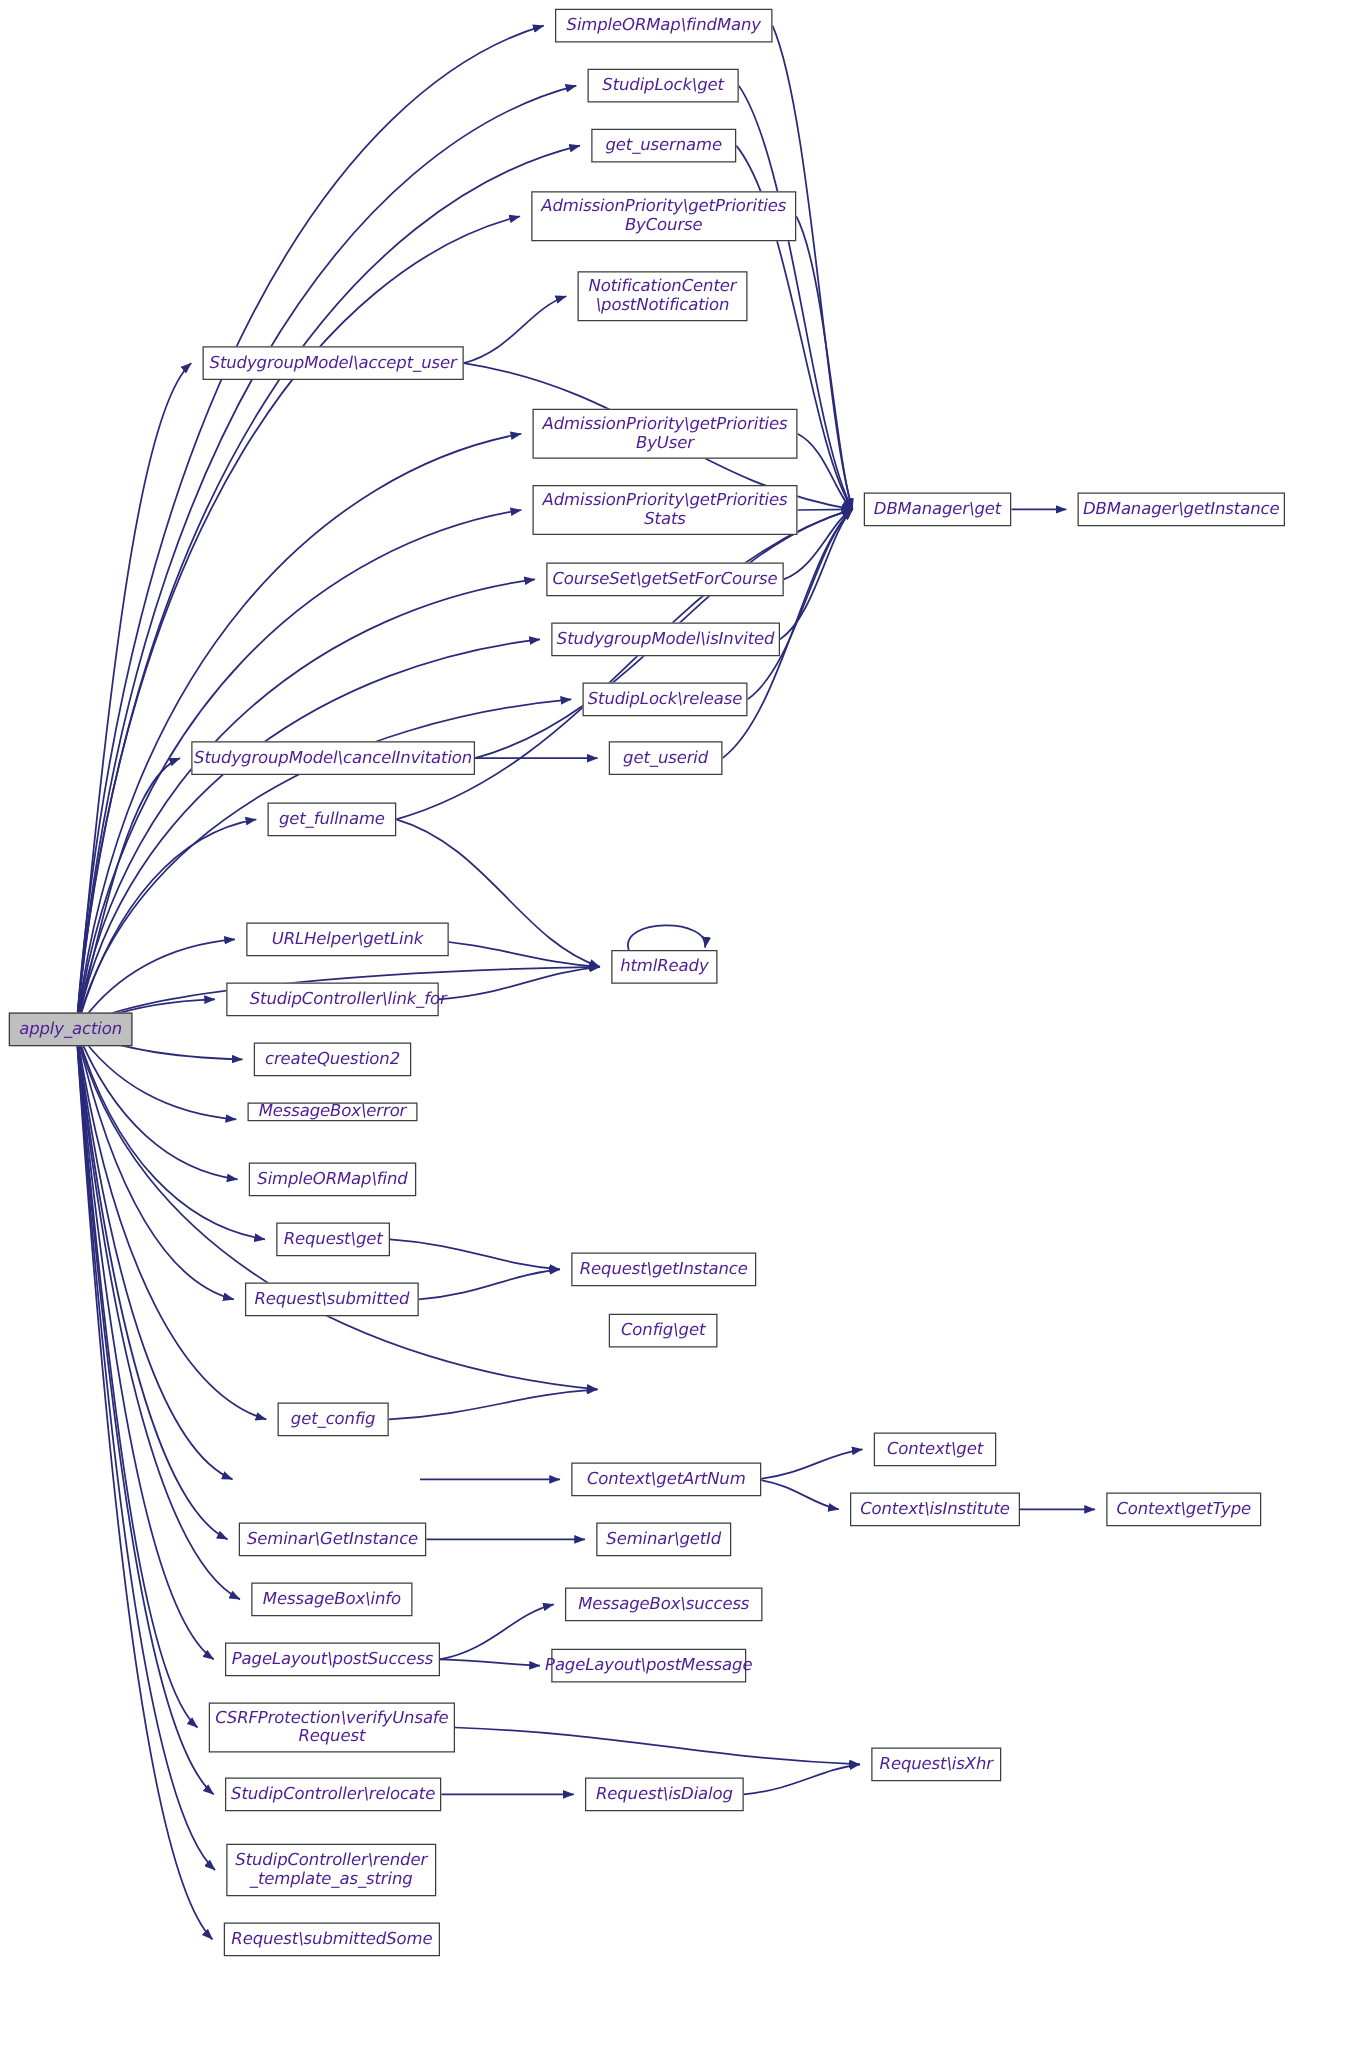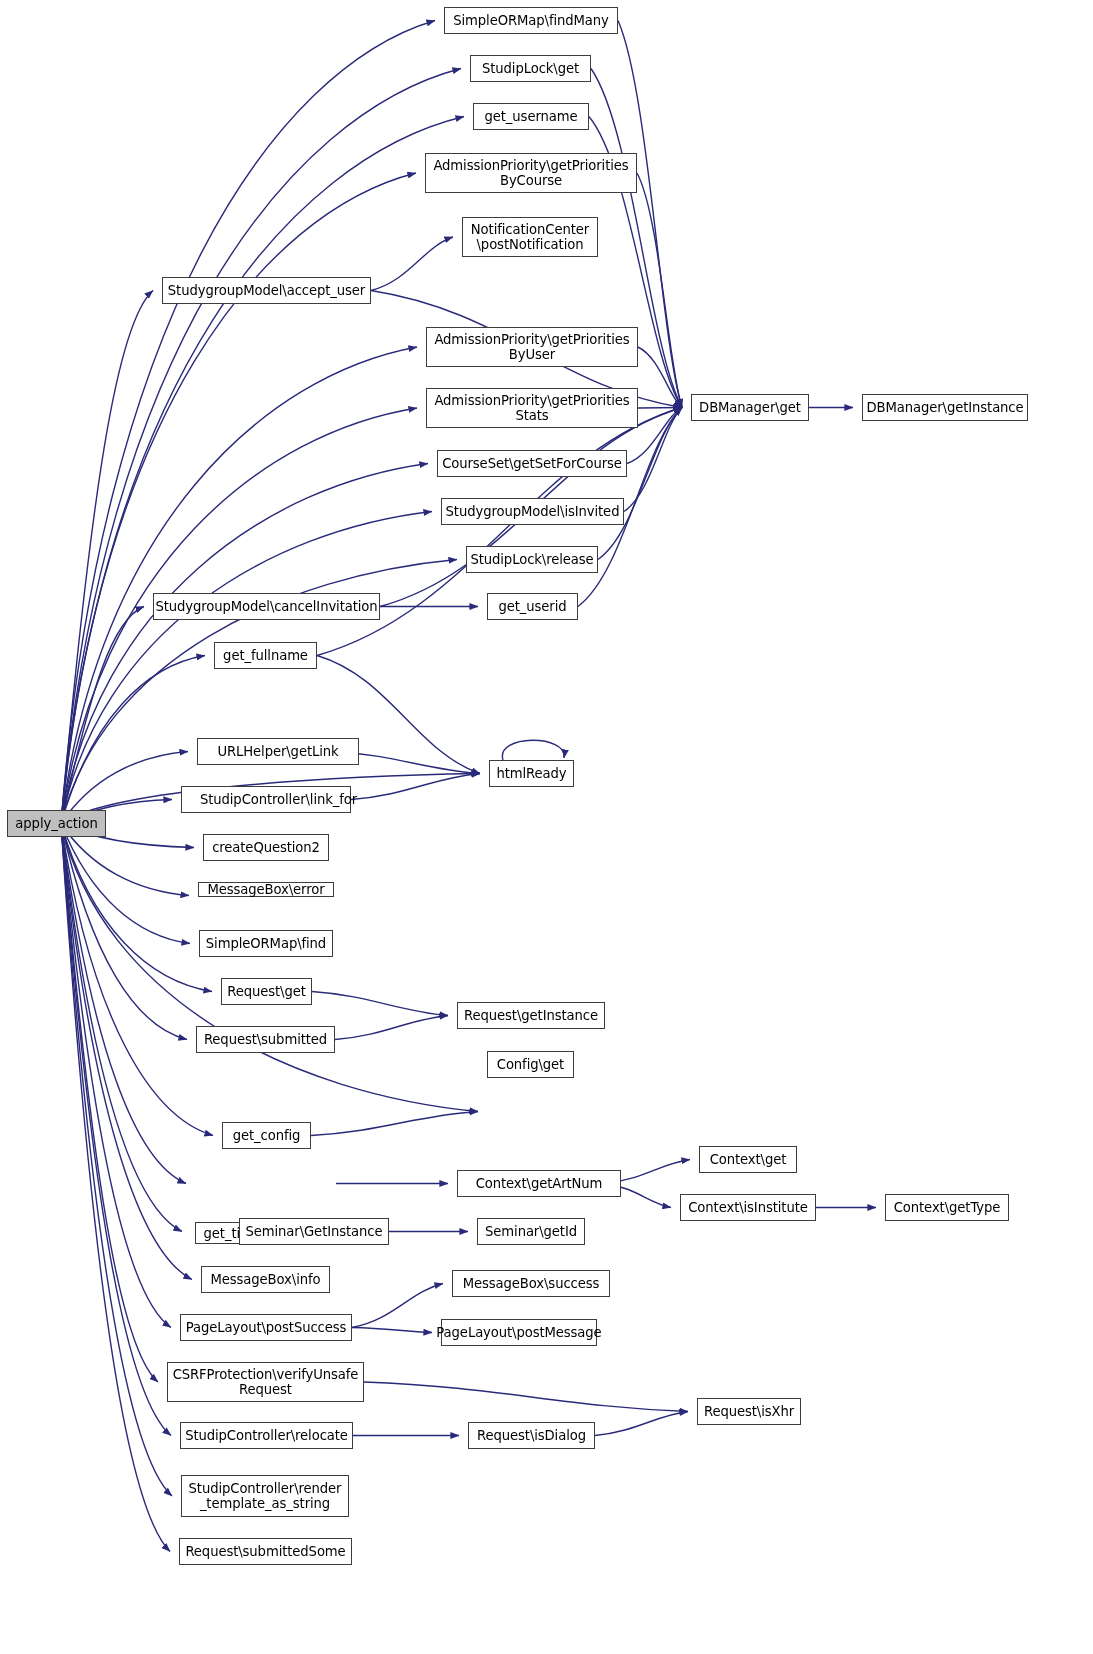--- a/index.html
+++ b/index.html
@@ -21,30 +21,31 @@
     left: 0; top: 0;
     width: 1093px;
     height: 1654px;
     pointer-events: none;
   }
   .node {
     position: absolute;
     box-sizing: border-box;
     border: 1px solid #3d3d3d;
     background: #ffffff;
-    color: #000000;
+    color: #4c1d95;
     font-size: 13.2px;
     line-height: 15px;
     display: flex;
     align-items: center;
     justify-content: center;
     text-align: center;
     white-space: pre-line;
     letter-spacing: -0.1px;
     z-index: 2;
+    font-style: italic;
   }
   .node.root {
     background: #bfbfbf;
     border-color: #3d3d3d;
   }
 </style>
 </head>
 <body>
 
 <div id="graph">
@@ -145,25 +146,25 @@
       <div class="node" style="left: 181px; top: 786px; width: 170px; height: 27px; padding-left: 25px;">StudipController\link_for</div>
       <div class="node" style="left: 203px; top: 834px; width: 126px; height: 27px;">createQuestion2</div>
       <div class="node" style="left: 198px; top: 882px; width: 136px; height: 15px;">MessageBox\error</div>
       <div class="node" style="left: 199px; top: 930px; width: 134px; height: 27px;">SimpleORMap\find</div>
       <div class="node" style="left: 221px; top: 978px; width: 91px; height: 27px;">Request\get</div>
       <div class="node" style="left: 457px; top: 1002px; width: 148px; height: 27px;">Request\getInstance</div>
       <div class="node" style="left: 196px; top: 1026px; width: 139px; height: 27px;">Request\submitted</div>
       <div class="node" style="left: 487px; top: 1051px; width: 87px; height: 27px;">Config\get</div>
       <div class="node" style="left: 222px; top: 1122px; width: 89px; height: 27px;">get_config</div>
       <div class="node" style="left: 195px; top: 1222px; width: 141px; height: 22px;">get_title_for_status</div>
-      <div class="node" style="left: 457px; top: 1170px; width: 164px; height: 27px;">Context\getArtNum</div>
+      <div class="node" style="left: 457px; top: 1170px; width: 152px; height: 27px;">Context\getArtNum</div>
       <div class="node" style="left: 699px; top: 1146px; width: 98px; height: 27px;">Context\get</div>
       <div class="node" style="left: 680px; top: 1194px; width: 136px; height: 27px;">Context\isInstitute</div>
       <div class="node" style="left: 885px; top: 1194px; width: 124px; height: 27px;">Context\getType</div>
-      <div class="node" style="left: 191px; top: 1218px; width: 150px; height: 27px; margin-left: 48px;">Seminar\GetInstance</div>
+      <div class="node" style="left: 191px; top: 1218px; width: 150px; height: 27px;">Seminar\GetInstance</div>
       <div class="node" style="left: 477px; top: 1218px; width: 108px; height: 27px;">Seminar\getId</div>
       <div class="node" style="left: 201px; top: 1266px; width: 129px; height: 27px;">MessageBox\info</div>
       <div class="node" style="left: 452px; top: 1270px; width: 158px; height: 27px;">MessageBox\success</div>
       <div class="node" style="left: 180px; top: 1314px; width: 172px; height: 27px;">PageLayout\postSuccess</div>
       <div class="node" style="left: 441px; top: 1319px; width: 156px; height: 27px;">PageLayout\postMessage</div>
       <div class="node" style="left: 167px; top: 1362px; width: 197px; height: 40px;">CSRFProtection\verifyUnsafe
 Request</div>
       <div class="node" style="left: 697px; top: 1398px; width: 104px; height: 27px;">Request\isXhr</div>
       <div class="node" style="left: 180px; top: 1422px; width: 173px; height: 27px;">StudipController\relocate</div>
       <div class="node" style="left: 468px; top: 1422px; width: 127px; height: 27px;">Request\isDialog</div>

